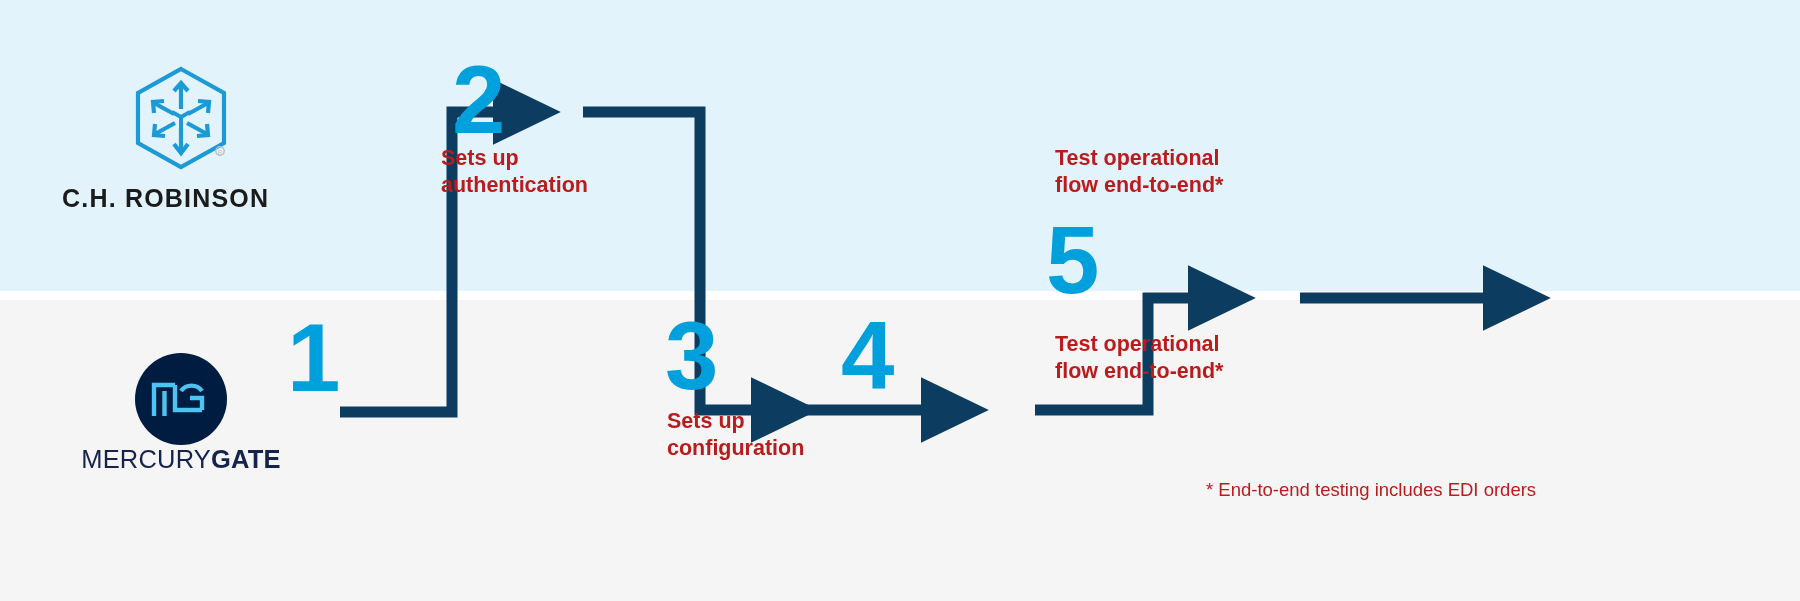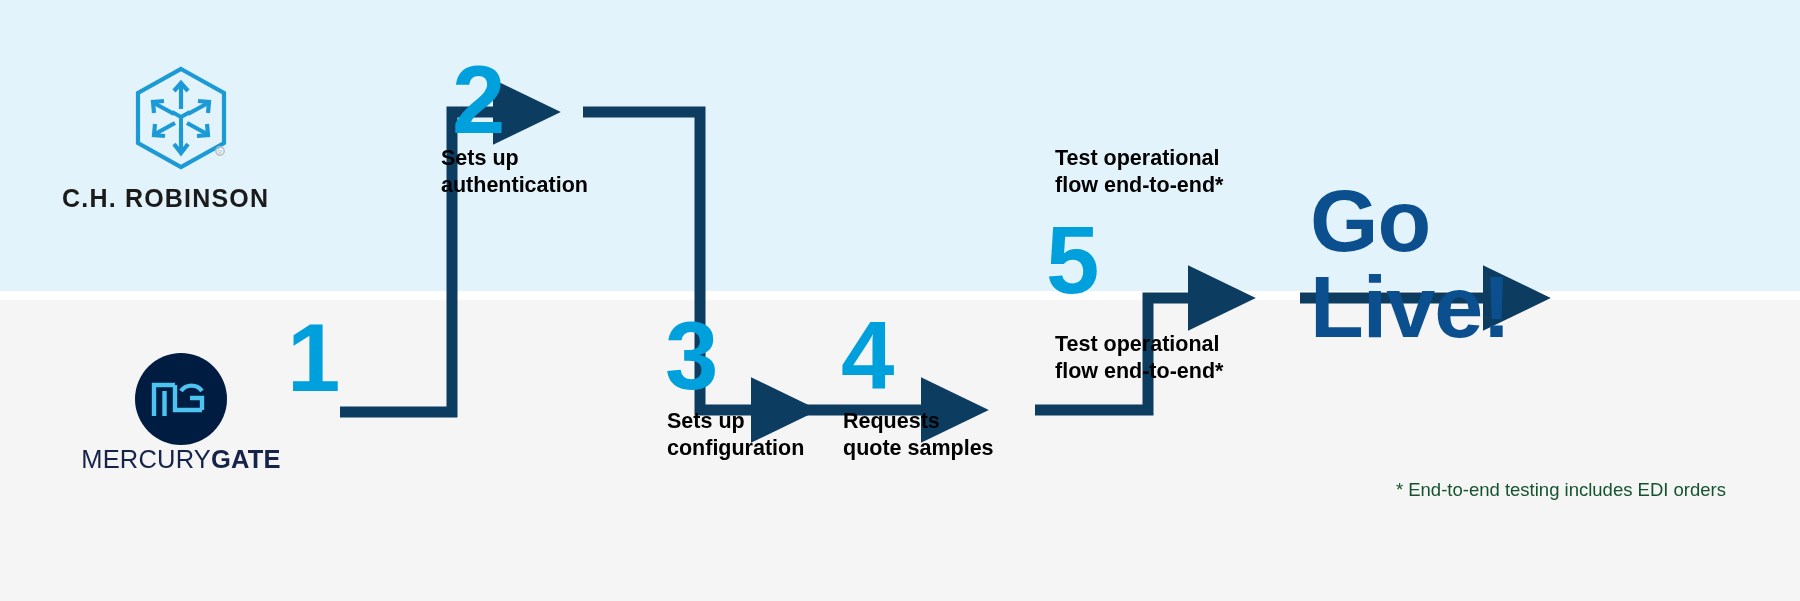--- a/index.html
+++ b/index.html
@@ -92,21 +92,21 @@
   #num-1 { left: 287px; top: 310px; }
   #num-2 { left: 452px; top: 52px; }
   #num-3 { left: 665px; top: 308px; }
   #num-4 { left: 841px; top: 308px; }
   #num-5 { left: 1046px; top: 212px; }
 
   
   .caption {
     font-size: 21.5px;
     font-weight: bold;
-    color: #000000;
+    color: #b91c1c;
     line-height: 1.24;
     white-space: pre-line;
     font-family: "Liberation Sans", sans-serif;
   }
   #cap-1 { left: 290px; top: 410px; }
   #cap-2 { left: 441px; top: 145px; }
   #cap-3 { left: 667px; top: 408px; }
   #cap-4 { left: 843px; top: 408px; }
   #cap-5a { left: 1055px; top: 145px; }
   #cap-5b { left: 1055px; top: 331px; }
@@ -122,24 +122,23 @@
     letter-spacing: -1px;
     font-family: "Liberation Sans", sans-serif;
     white-space: pre-line;
   }
 
   
   #footnote {
     left: 1206px;
     top: 479px;
     width: 520px;
-    text-align: right;
     font-size: 18.5px;
     font-weight: 400;
-    color: #14532d;
+    color: #b91c1c;
     font-family: "Liberation Sans", sans-serif;
   }
 </style>
 </head>
 <body>
 
 <div id="canvas">
 
   <div class="band" id="band-top"></div>
   <div class="band" id="band-bottom"></div>
@@ -226,25 +225,21 @@
   <div class="abs step-num" id="num-1">1</div>
   <div class="abs step-num" id="num-2">2</div>
   <div class="abs step-num" id="num-3">3</div>
   <div class="abs step-num" id="num-4">4</div>
   <div class="abs step-num" id="num-5">5</div>
 
   <div class="abs caption" id="cap-2">Sets up
 authentication</div>
   <div class="abs caption" id="cap-3">Sets up
 configuration</div>
-  <div class="abs caption" id="cap-4">Requests
-quote samples</div>
   <div class="abs caption" id="cap-5a">Test operational
 flow end-to-end*</div>
   <div class="abs caption" id="cap-5b">Test operational
 flow end-to-end*</div>
 
-  <div class="abs" id="go-live">Go
-Live!</div>
 
   <div class="abs" id="footnote">* End-to-end testing includes EDI orders</div>
 
 </div>
 
 </body></html>

